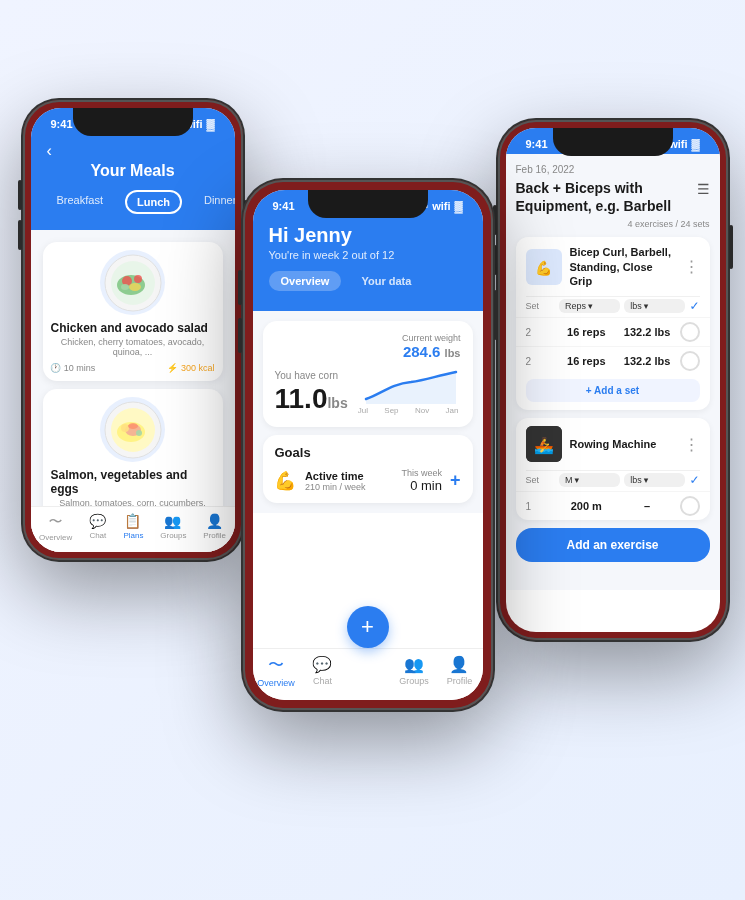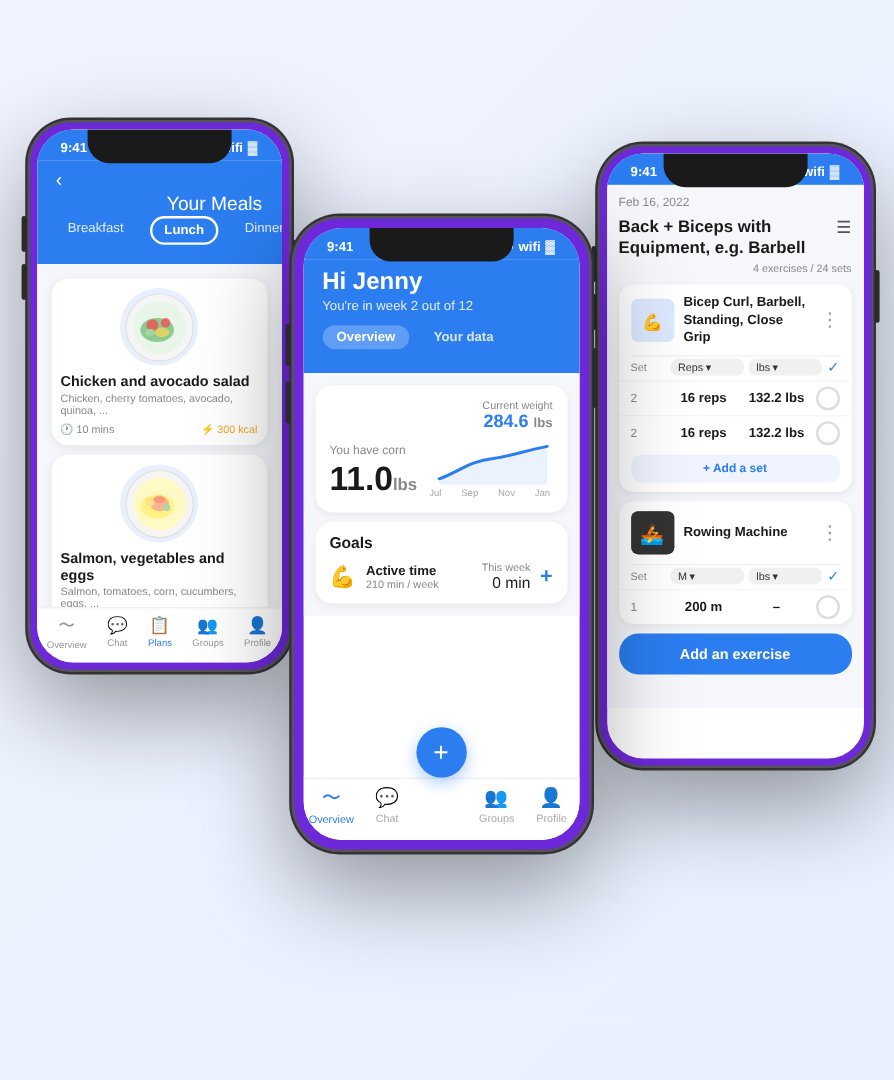--- a/index.html
+++ b/index.html
@@ -18,21 +18,21 @@
     .phones-container {
       position: relative;
       width: 720px;
       height: 860px;
     }
 
     
     .phone {
       position: absolute;
       border-radius: 44px;
-      background: #6d28d9;
+      background: #7f1d1d;
       box-shadow: 0 0 0 2px #333, 0 30px 80px rgba(0,0,0,0.4), inset 0 0 0 2px #555;
     }
 
     .phone-screen {
       position: absolute;
       background: #fff;
       overflow: hidden;
     }
 
     
@@ -88,22 +88,23 @@
       padding: 8px 16px 16px;
     }
     .meals-back {
       color: #fff;
       font-size: 16px;
       margin-bottom: 2px;
     }
     .meals-title {
       color: #fff;
       font-size: 16px;
-      font-weight: 400;
-      text-align: right;
+      font-weight: 700;
+      text-align: center;
+      margin-bottom: 10px;
     }
     .meals-tabs {
       display: flex;
       gap: 12px;
     }
     .meals-tab {
       color: rgba(255,255,255,0.7);
       font-size: 11px;
       font-weight: 500;
       padding: 4px 10px;
@@ -144,20 +145,21 @@
       font-size: 12px;
       font-weight: 700;
       color: #1a1a1a;
       margin-bottom: 2px;
       text-align: left;
     }
     .meal-desc {
       font-size: 9px;
       color: #888;
       margin-bottom: 6px;
+      text-align: center;
     }
     .meal-meta {
       display: flex;
       gap: 8px;
       align-items: center;
     }
     .meal-time {
       font-size: 9px;
       color: #888;
       display: flex;

